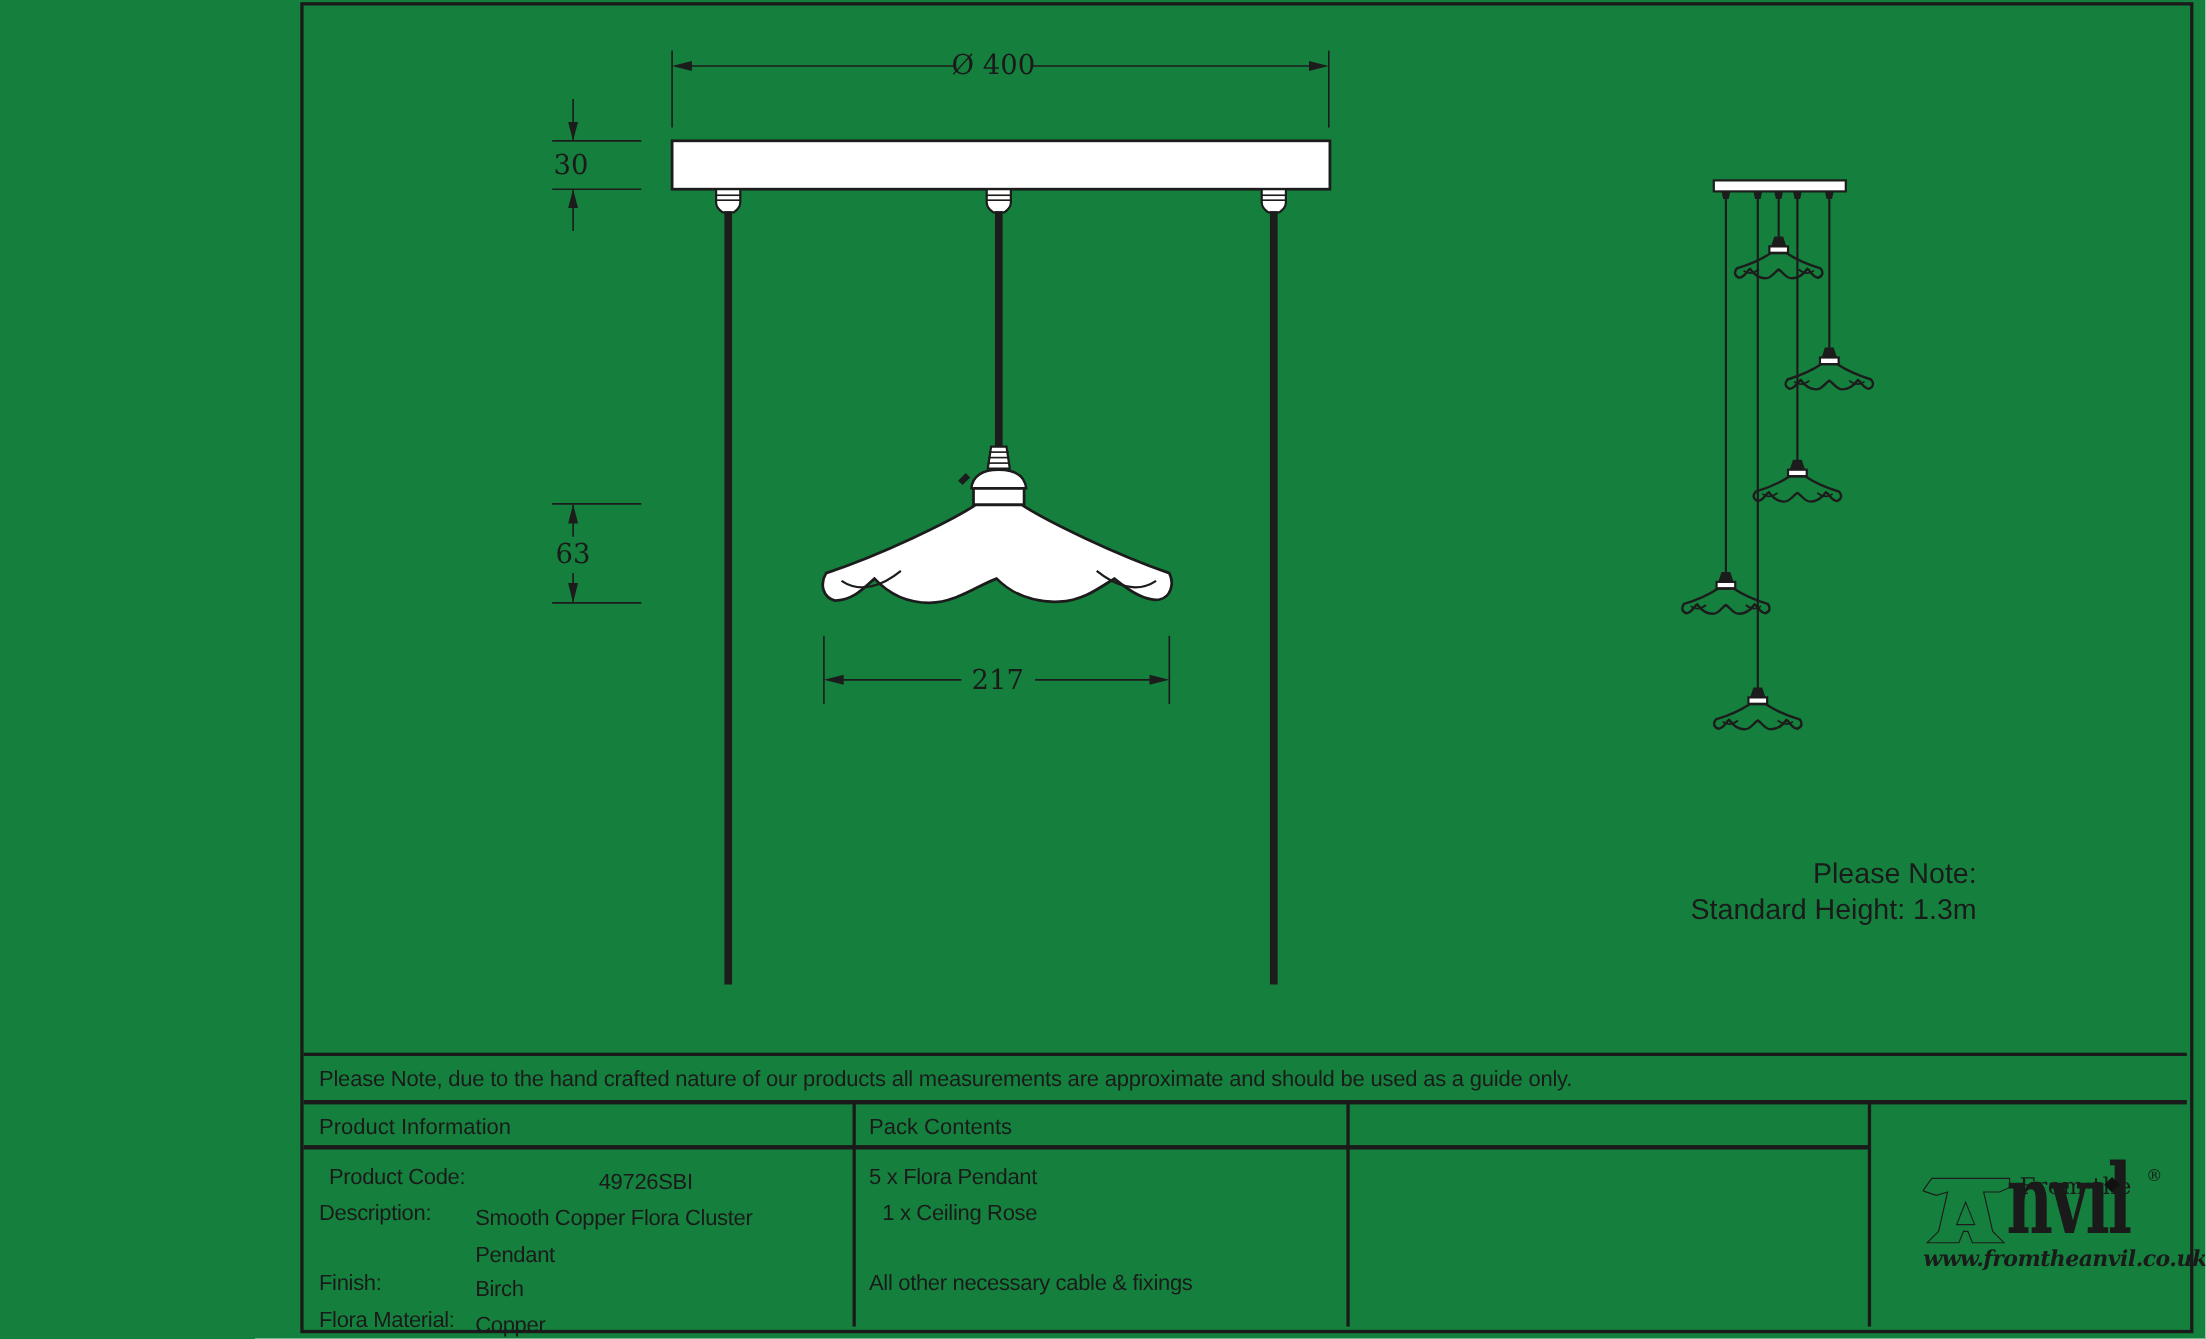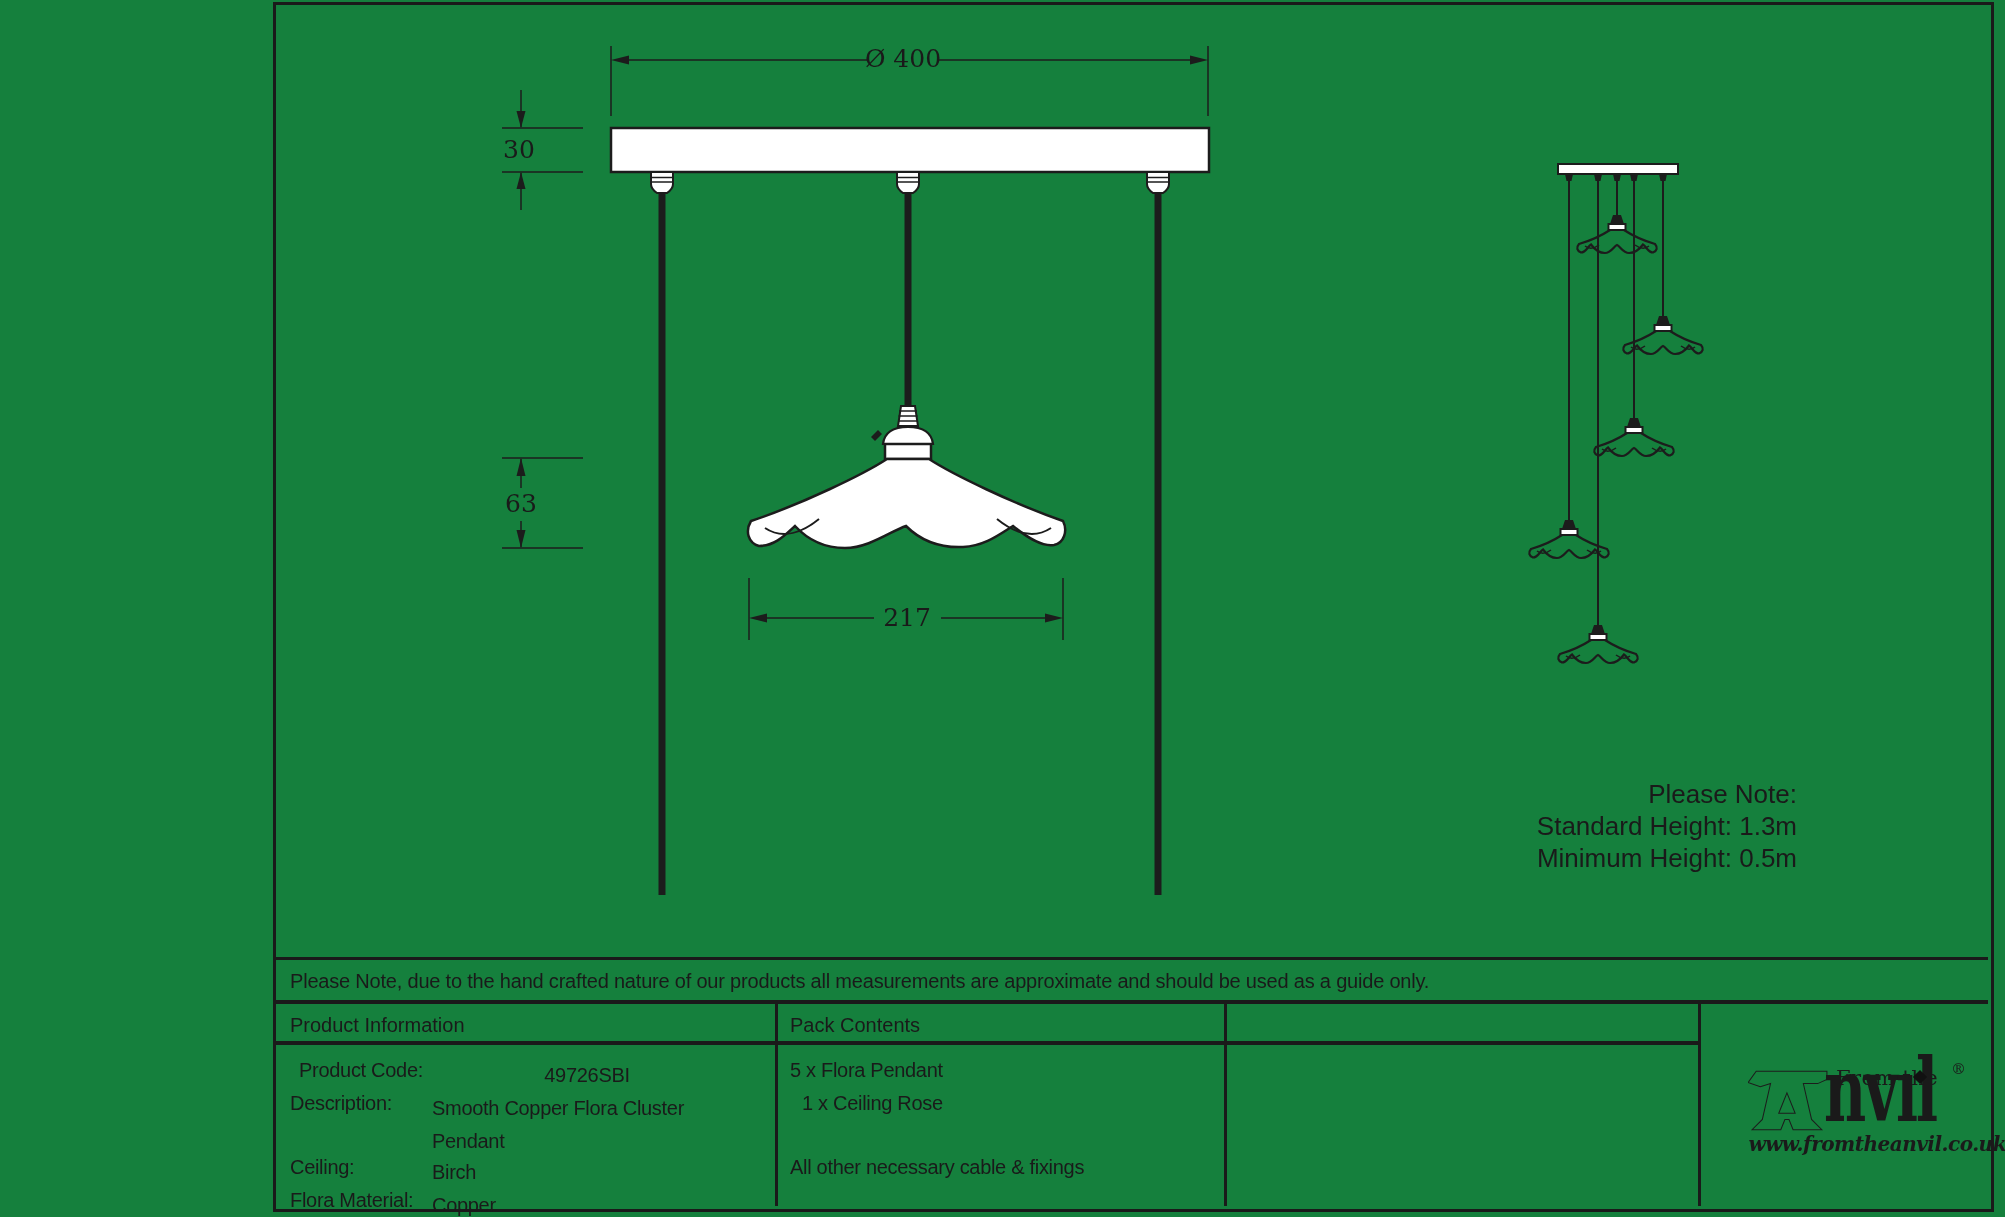--- a/index.html
+++ b/index.html
@@ -152,21 +152,20 @@
       <use href="#mini-pendant" transform="translate(1663,316)"></use>
       <use href="#mini-pendant" transform="translate(1634,418)"></use>
       <use href="#mini-pendant" transform="translate(1569,520)"></use>
       <use href="#mini-pendant" transform="translate(1598,625)"></use>
     </g>
   </svg>
 
   <div class="abs note-txt" style="left:1452px;top:778px;width:345px;">
     <div>Please Note:</div>
     <div>Standard Height: 1.3m</div>
-    <div>Minimum Height: 0.5m</div>
   </div>
 
   <div class="bline" style="left:276px;top:957px;width:1712px;height:2.5px;"></div>
   <div class="bline" style="left:276px;top:1000px;width:1712px;height:4px;"></div>
   <div class="bline" style="left:276px;top:1041px;width:1424px;height:4px;"></div>
 
   <div class="bline" style="left:775px;top:1003px;width:2.5px;height:203px;"></div>
   <div class="bline" style="left:1224px;top:1003px;width:2.5px;height:203px;"></div>
   <div class="bline" style="left:1698px;top:1003px;width:2.5px;height:203px;"></div>
 
@@ -175,21 +174,21 @@
   <div class="abs hdr" style="left:290px;top:1014px;">Product Information</div>
   <div class="abs hdr" style="left:790px;top:1014px;">Pack Contents</div>
 
   <div class="abs tbl-txt" style="left:290px;top:1059px;text-align:center;">
     <span class="row-label">Product Code:</span><span class="row-value">49726SBI</span>
   </div>
   <div class="abs tbl-txt" style="left:290px;top:1092px;">
     <span class="row-label">Description:</span><span class="row-value">Smooth Copper Flora Cluster Pendant</span>
   </div>
   <div class="abs tbl-txt" style="left:290px;top:1156px;">
-    <span class="row-label">Ceiling:</span><span class="row-value">Birch</span>
+    <span class="row-label">Finish:</span><span class="row-value">Birch</span>
   </div>
   <div class="abs tbl-txt" style="left:290px;top:1189px;">
     <span class="row-label">Flora Material:</span><span class="row-value">Copper</span>
   </div>
 
   <div class="abs tbl-txt" style="left:790px;top:1059px;">5 x Flora Pendant</div>
   <div class="abs tbl-txt" style="left:790px;top:1092px;margin-left:12px;">1 x Ceiling Rose</div>
   <div class="abs tbl-txt" style="left:790px;top:1156px;">All other necessary cable &amp; fixings</div>
 
   <div class="abs" id="logo">

